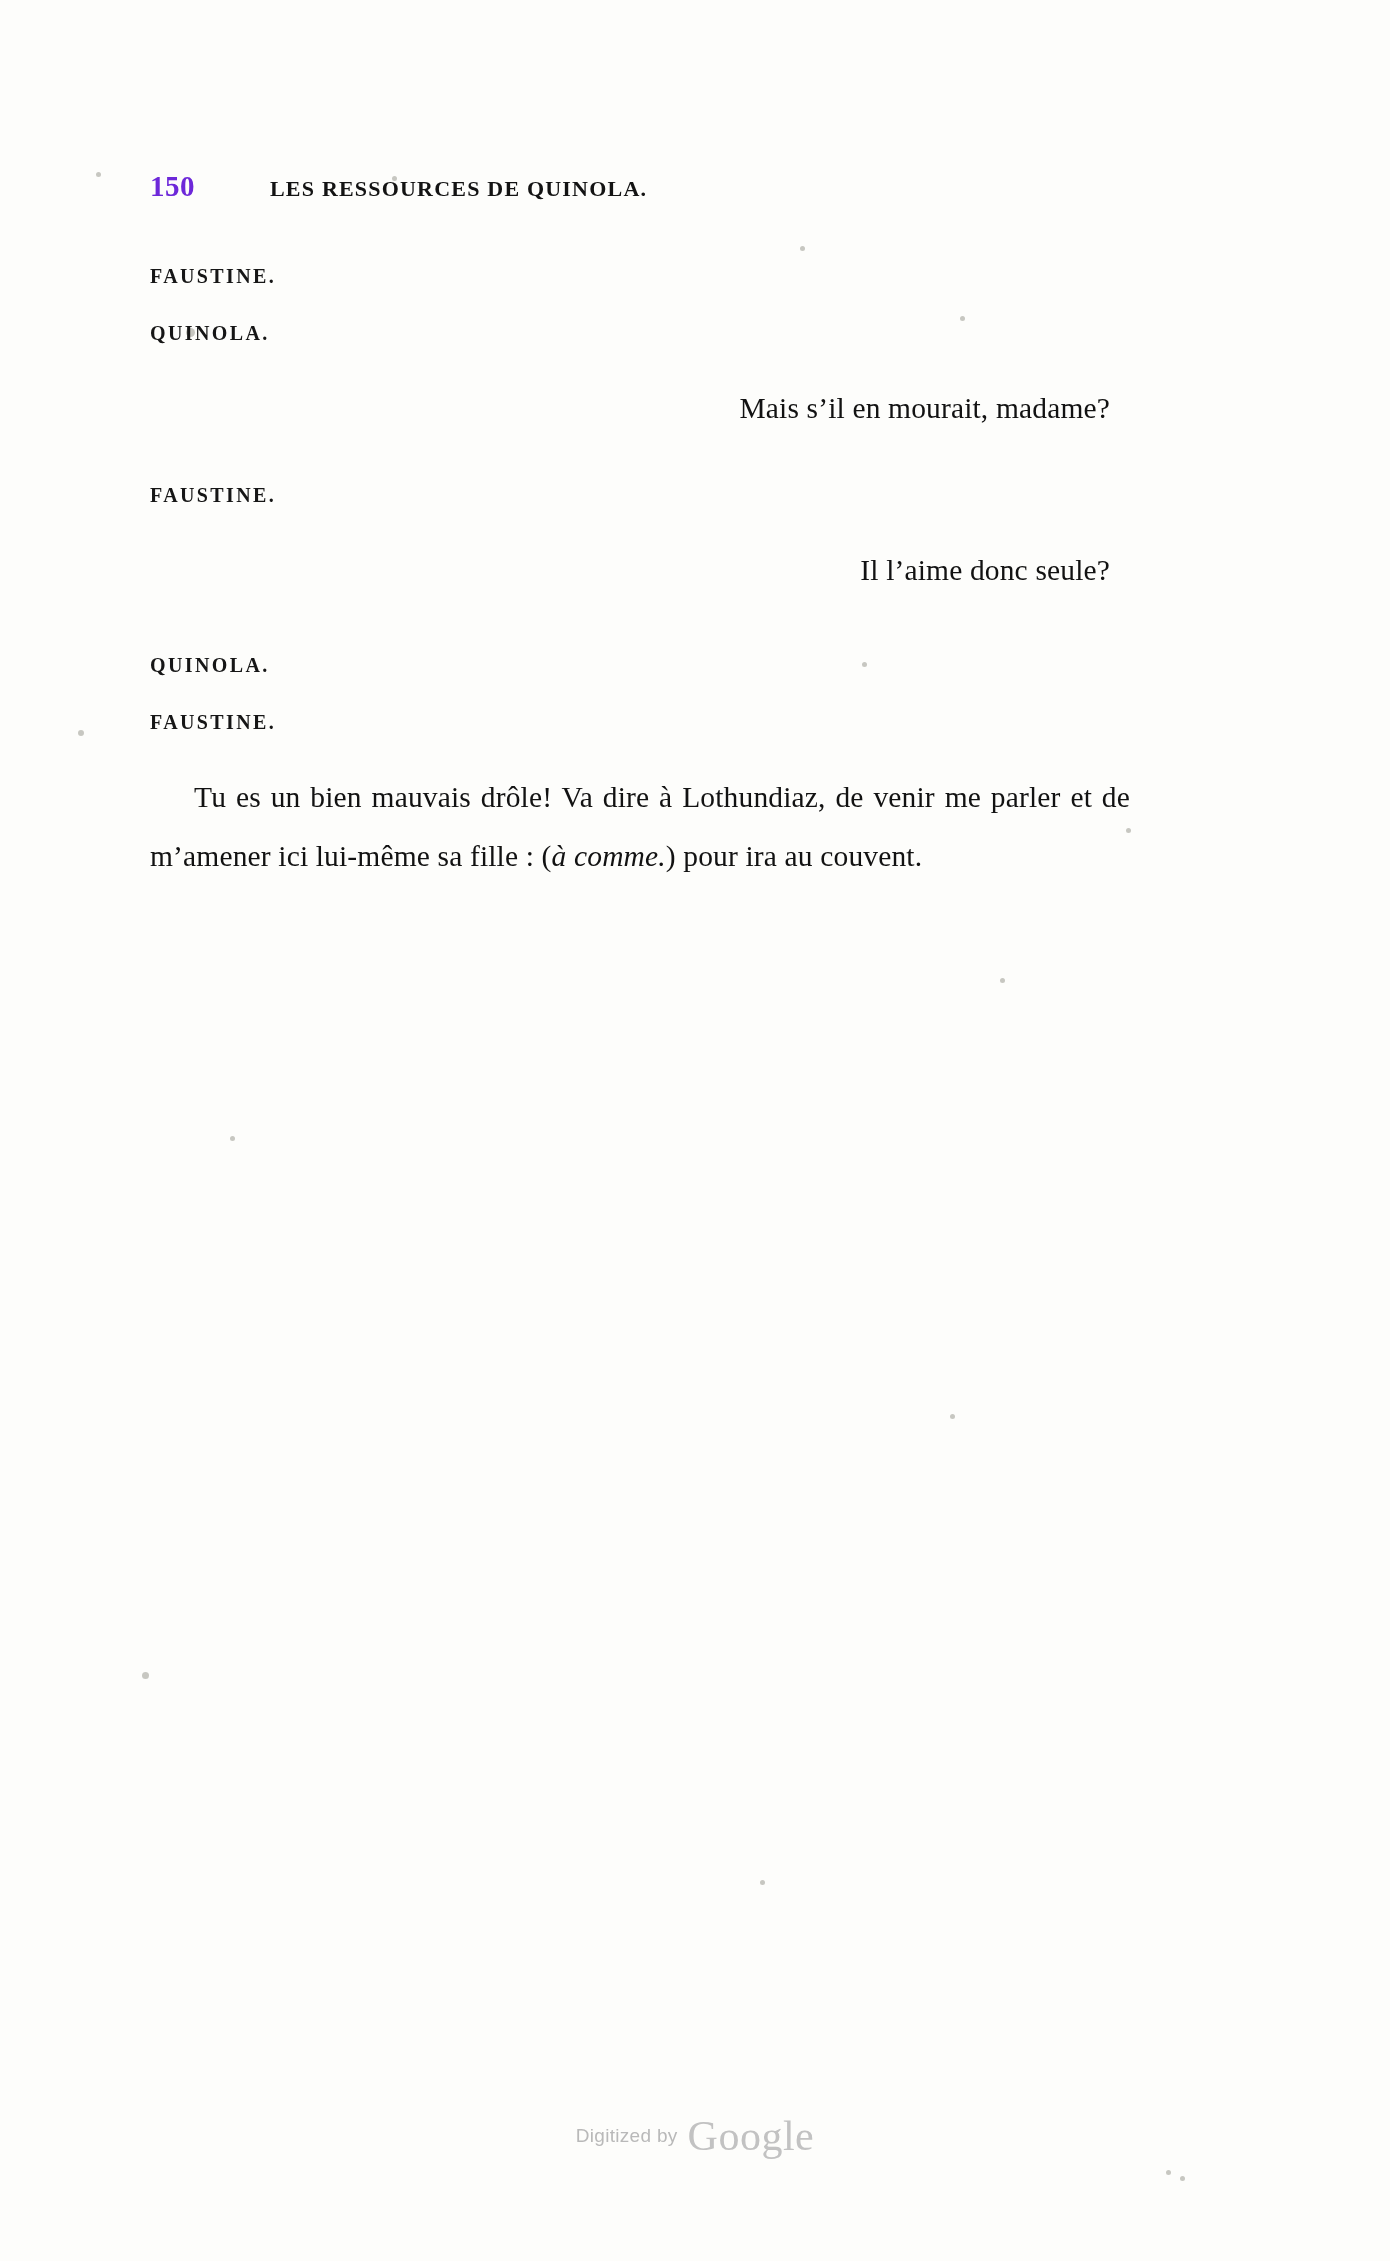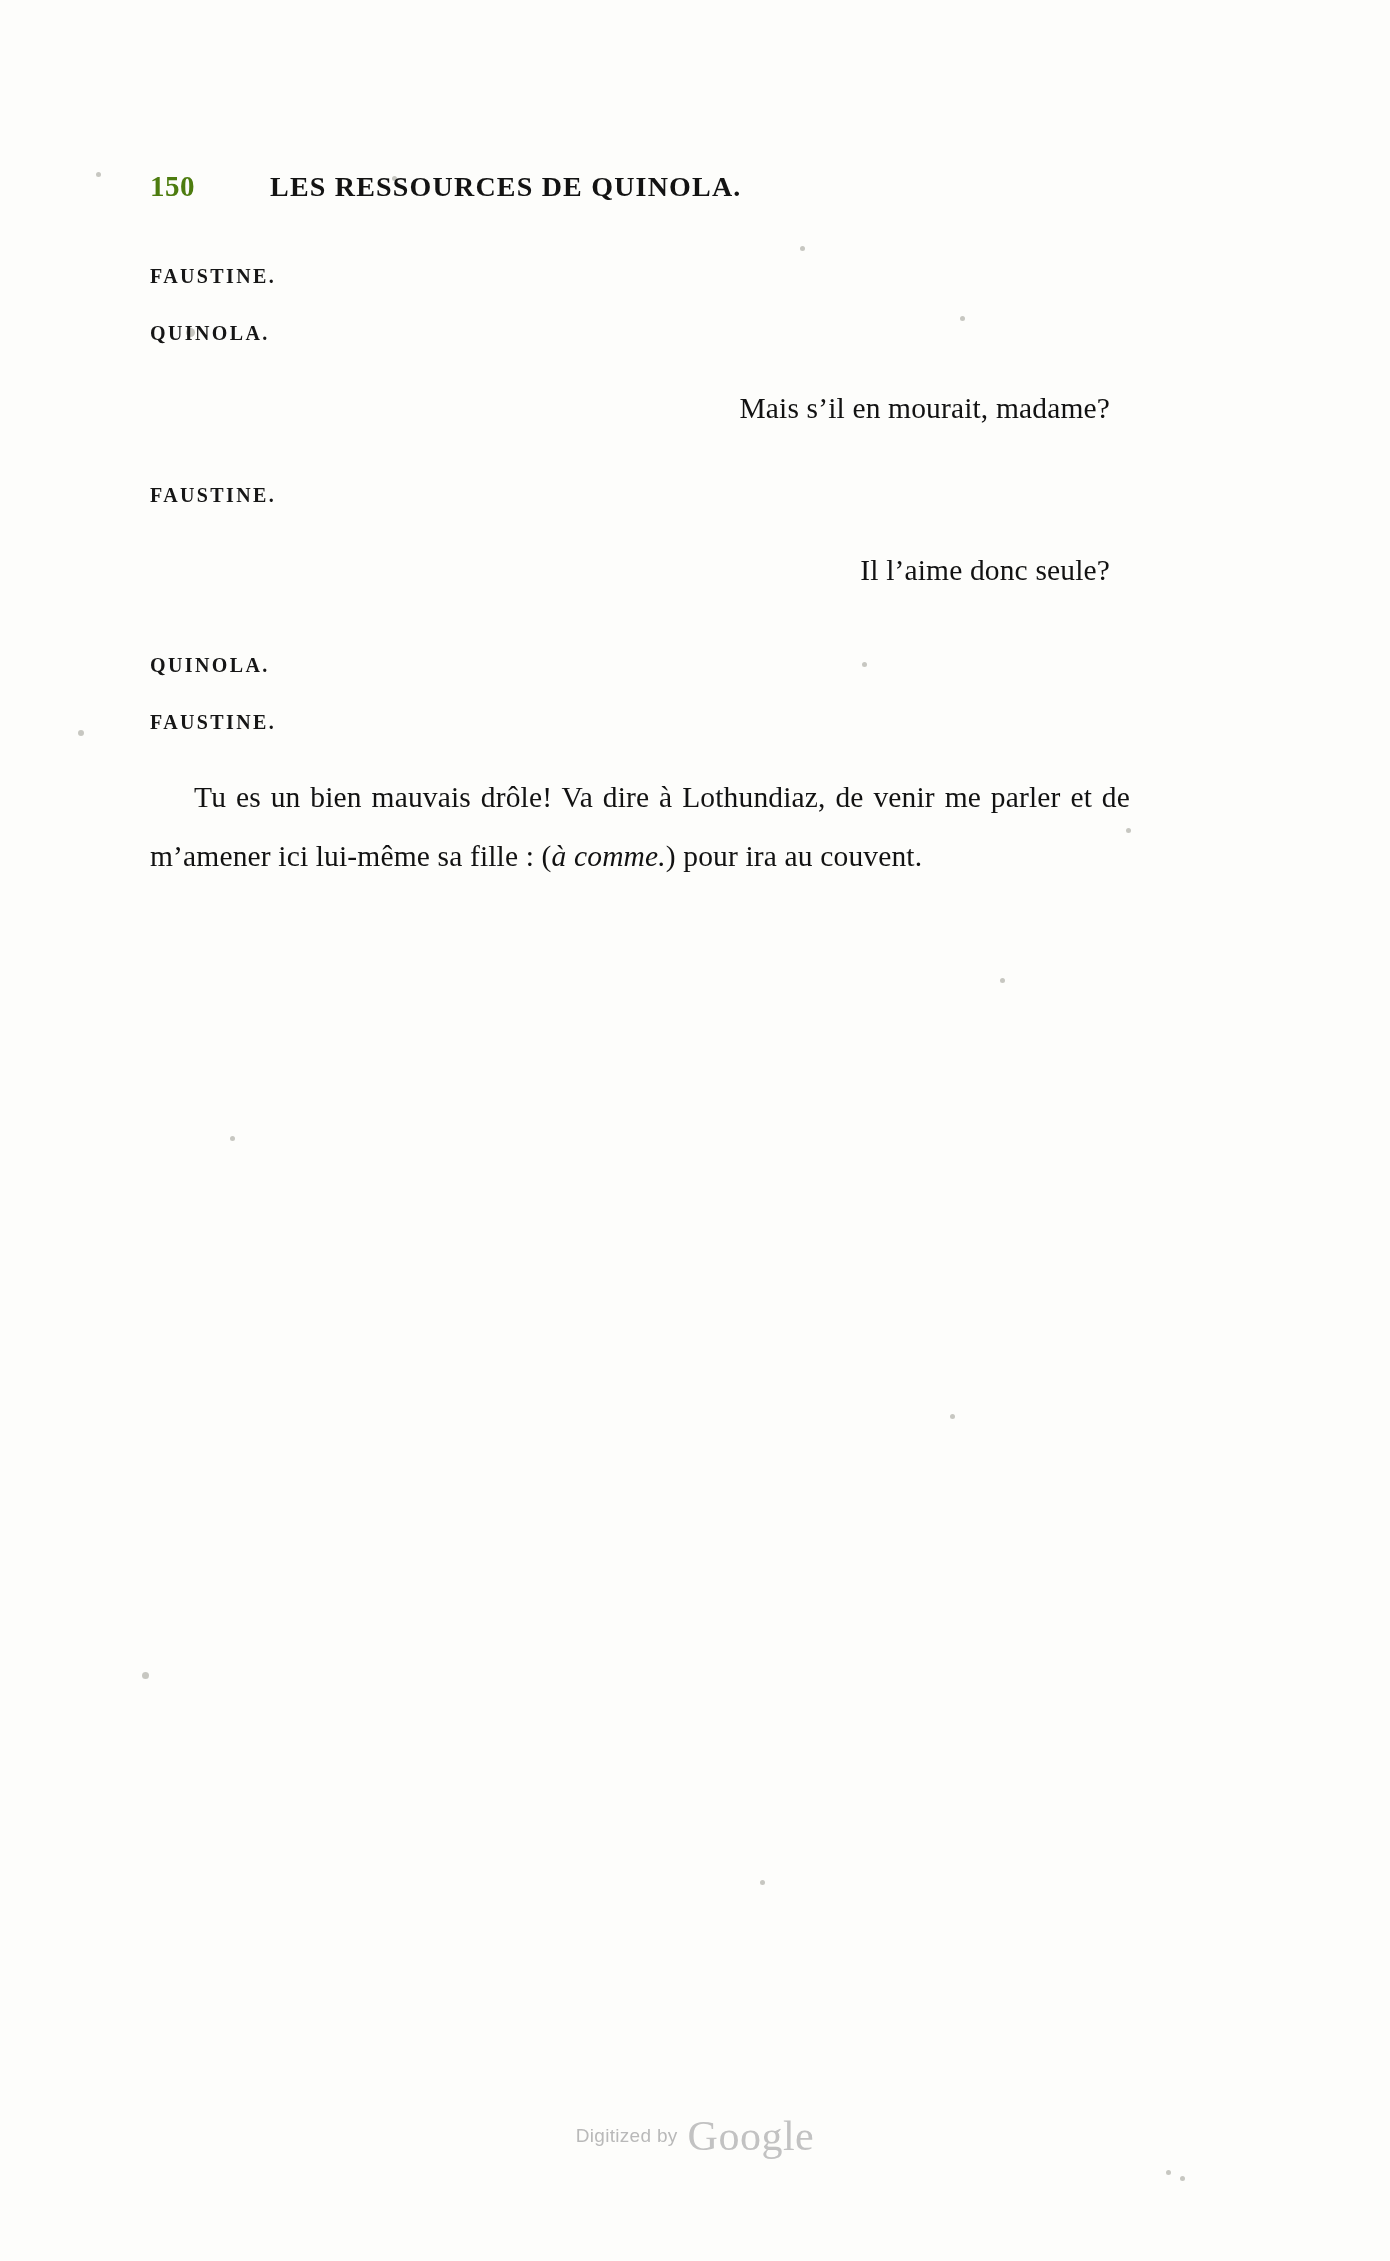--- a/index.html
+++ b/index.html
@@ -41,26 +41,26 @@
     display: flex;
     align-items: baseline;
     margin-bottom: 62px;
   }
   .folio {
     font-family: "Liberation Serif", serif;
     font-weight: bold;
     font-size: 29px;
     letter-spacing: .5px;
     width: 120px;
-    color: #4d7c0f;
+    color: #6d28d9;
   }
   .running-title {
     font-family: "Liberation Serif", serif;
     font-weight: bold;
-    font-size: 28px;
+    font-size: 22px;
     letter-spacing: 1.2px;
     color: #131313;
     white-space: nowrap;
   }
 
   .speaker {
     text-align: left;
     font-family: "Liberation Serif", serif;
     font-weight: bold;
     font-size: 20px;

